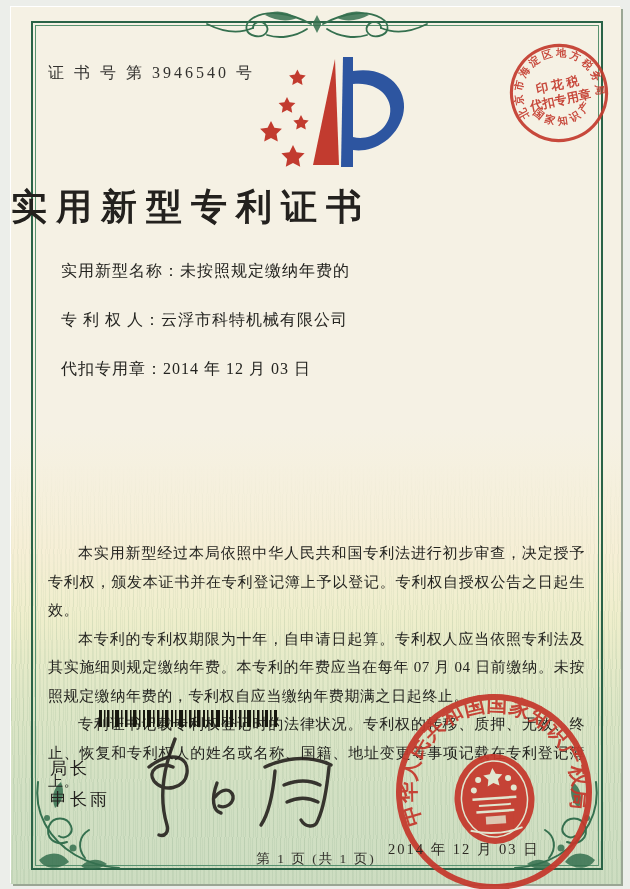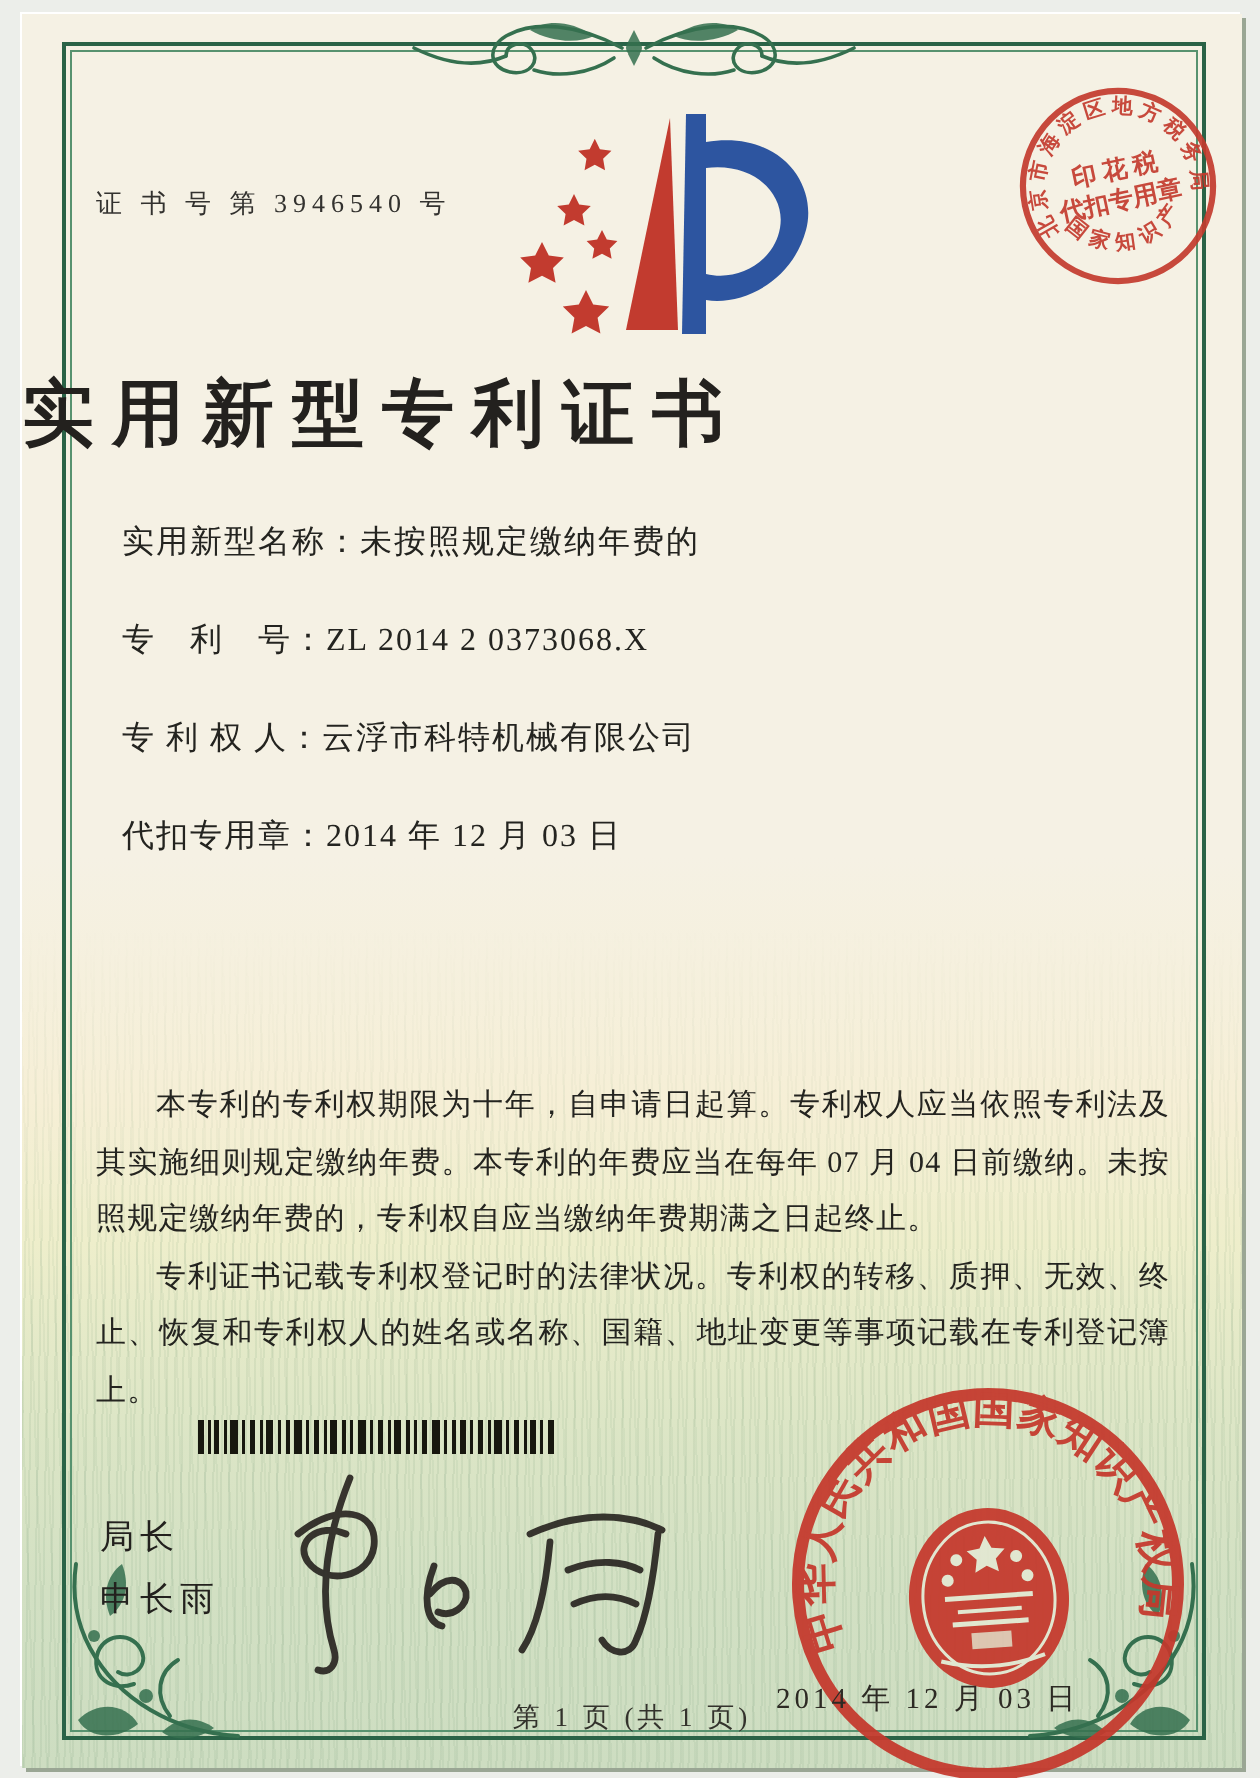--- a/index.html
+++ b/index.html
@@ -26,22 +26,22 @@
   }
   .frame{
     position:absolute;left:20px;top:14px;right:18px;bottom:14px;
     border:2.5px solid #2a6347;
   }
   .frame-inner{
     position:absolute;left:2px;top:2px;right:2px;bottom:2px;
     border:1px solid #57926f;
   }
   .cert-no{
-    position:absolute;left:37px;top:86px;
-    font-size:13px;letter-spacing:3px;color:#33322f;
+    position:absolute;left:37px;top:56px;
+    font-size:16px;letter-spacing:3px;color:#33322f;
   }
   .stamp{position:absolute;left:486px;top:24px;width:124px;height:124px;transform:rotate(-12deg);opacity:.92;}
   .logo{position:absolute;left:238px;top:46px;width:164px;height:122px;}
   .title{
     position:absolute;left:0;right:0;top:176px;text-align:left;
     font-size:36px;font-weight:bold;letter-spacing:9px;color:#23211e;
   }
   .fields{position:absolute;left:37px;top:254px;right:40px;}
   .field-row{position:relative;height:49px;font-size:16px;color:#242420;letter-spacing:1px;white-space:nowrap;}
   .field-row .lab{display:inline-block;margin-left:13px;}
@@ -160,31 +160,29 @@
     </g>
   </svg>
 
   <div class="title">实用新型专利证书</div>
 
   <div class="fields">
     <div class="field-row">
       <span class="lab">实用新型名称：</span><span>未按照规定缴纳年费的</span>
     </div>
     <div class="field-row">
-      <span class="lab">专　利　号：</span><span>ZL 2014 2 0373068.X</span>
-    </div>
-    <div class="field-row">
       <span class="lab">专 利 权 人：</span><span>云浮市科特机械有限公司</span>
     </div>
     <div class="field-row">
       <span class="lab">代扣专用章：</span><span>2014 年 12 月 03 日</span>
     </div>
   </div>
 
   <div class="paras">
+    <p>本实用新型经过本局依照中华人民共和国专利法进行初步审查，决定授予专利权，颁发本证书并在专利登记簿上予以登记。专利权自授权公告之日起生效。</p>
     <p>本专利的专利权期限为十年，自申请日起算。专利权人应当依照专利法及其实施细则规定缴纳年费。本专利的年费应当在每年 07 月 04 日前缴纳。未按照规定缴纳年费的，专利权自应当缴纳年费期满之日起终止。</p>
     <p>专利证书记载专利权登记时的法律状况。专利权的转移、质押、无效、终止、恢复和专利权人的姓名或名称、国籍、地址变更等事项记载在专利登记簿上。</p>
   </div>
 
   <svg class="barcode" viewBox="0 0 180 17" preserveAspectRatio="none">
     <g fill="#17170f">
       <rect x="0" width="3" height="17"></rect>
         <rect x="5" width="1.5" height="17"></rect>
         <rect x="8" width="2.5" height="17"></rect>
       <rect x="13" width="1.5" height="17"></rect>

